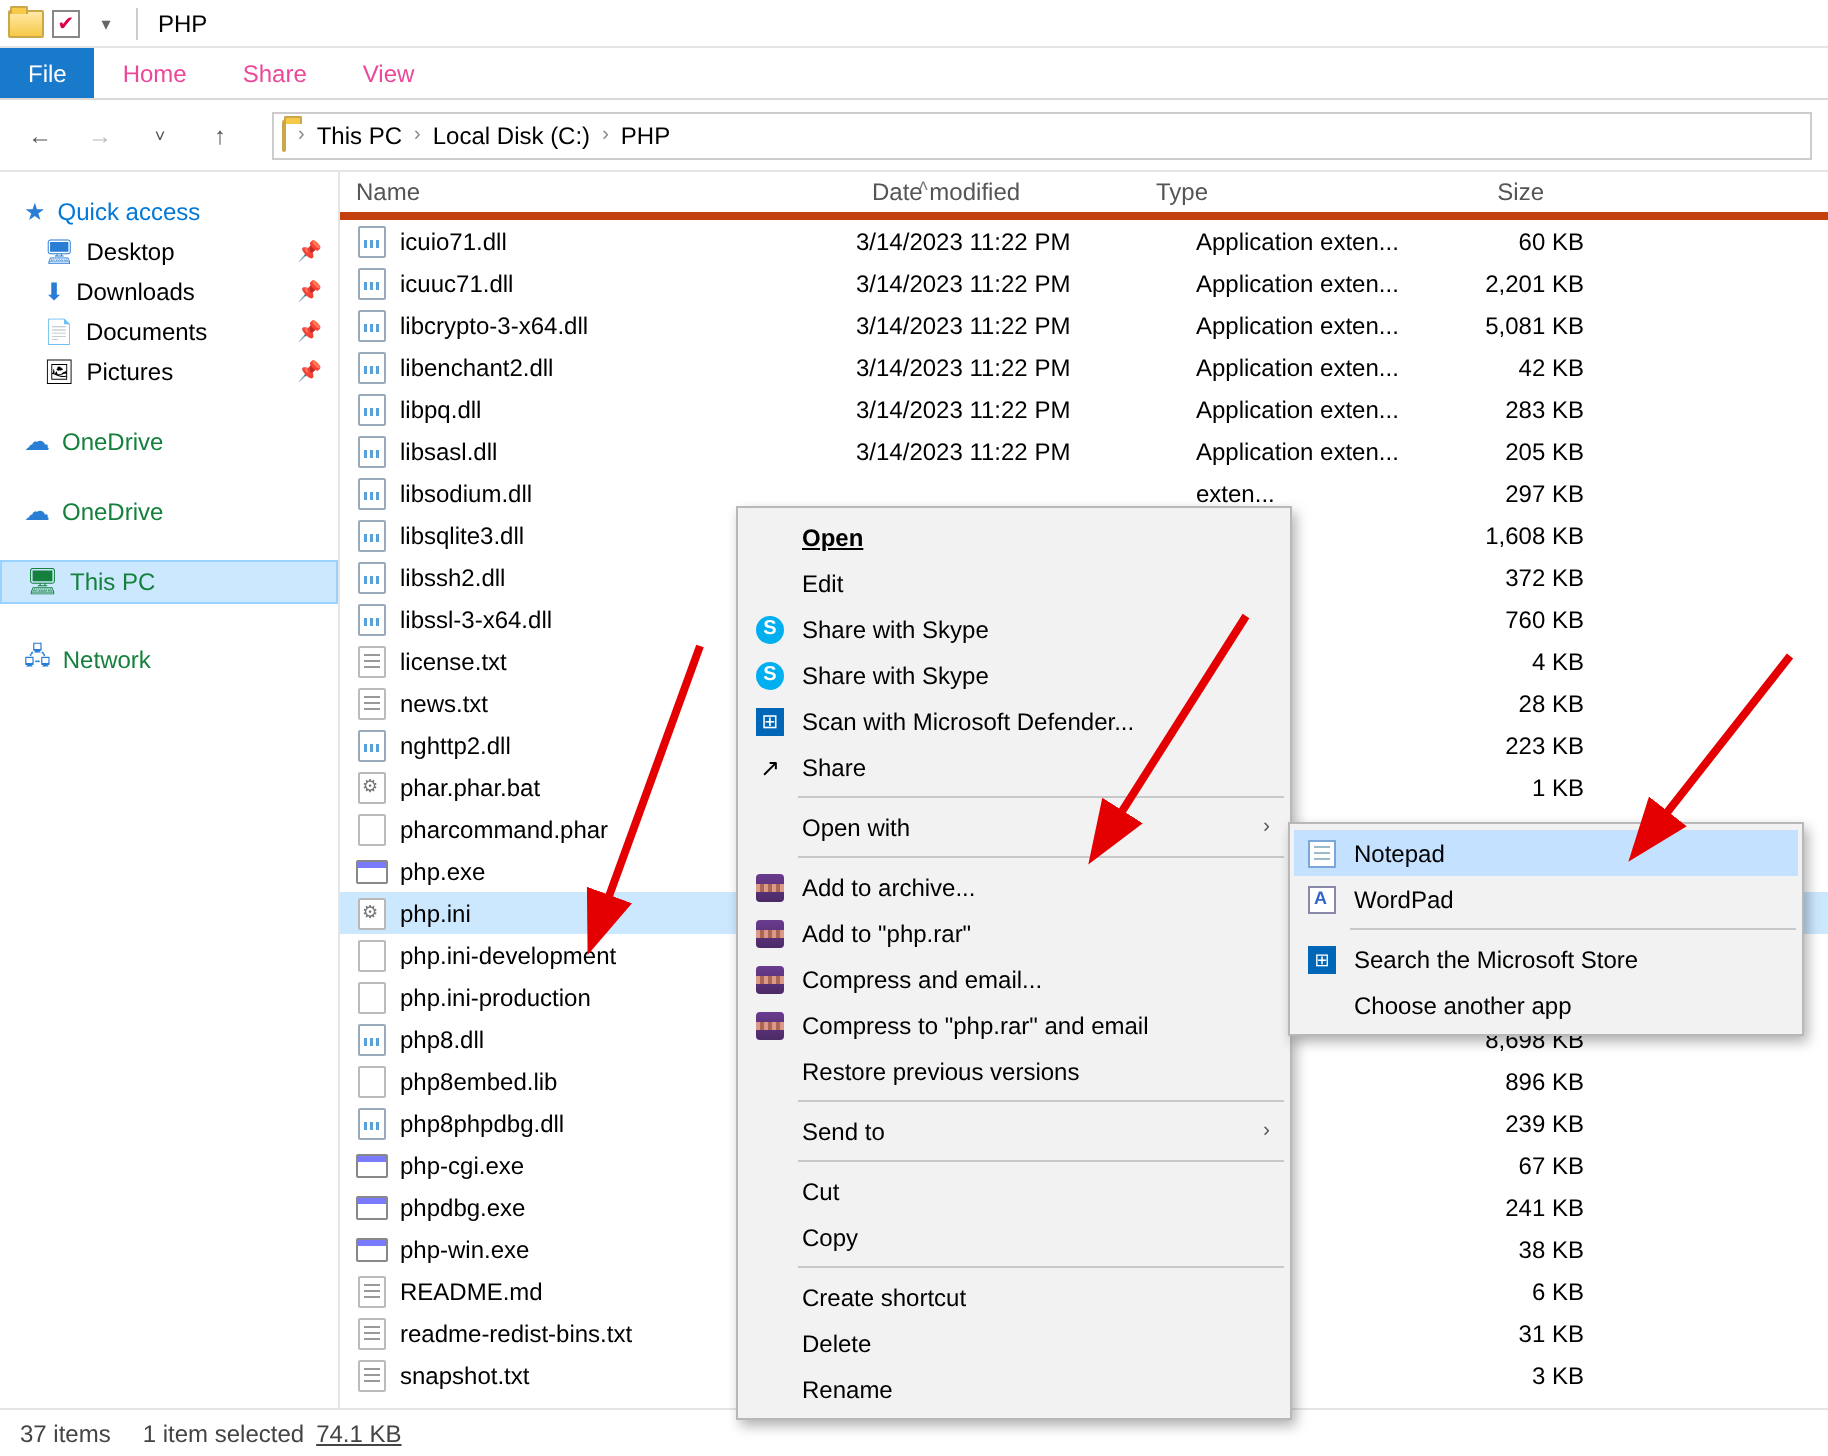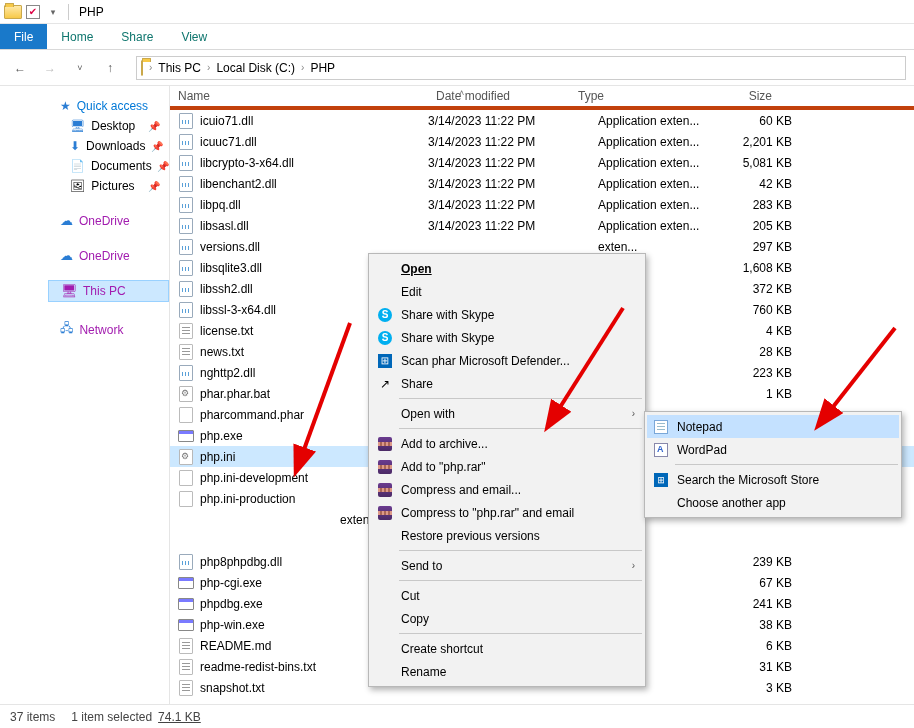--- a/index.html
+++ b/index.html
@@ -6,40 +6,40 @@
   body { background: #fff; width: 914px; height: 728px; overflow: hidden; position: relative; }
 
   
   .titlebar { height: 24px; display: flex; align-items: center; padding: 0 4px; background: #fff; border-bottom: 1px solid #e5e5e5; }
   .titlebar .qat-icon { width: 18px; height: 18px; display:flex; align-items:center; justify-content:center; margin-right: 2px; }
   .titlebar .sep { width:1px; height:16px; background:#ccc; margin:0 4px; }
   .titlebar .title { margin-left: 6px; }
 
   
   .ribbon { height: 26px; display:flex; align-items:stretch; border-bottom:1px solid #d9d9d9; background:#fff; }
-  .ribbon .tab { padding: 0 14px; display:flex; align-items:center; color:#0f766e; }
+  .ribbon .tab { padding: 0 14px; display:flex; align-items:center; color:#ec4899; }
   .ribbon .tab.file { background:#1979ca; color:#fff; }
   
   
   .navbar { height: 36px; display:flex; align-items:center; padding: 0 8px; border-bottom:1px solid #e5e5e5; gap:6px; }
   .nav-btn { width:24px; height:24px; display:flex; align-items:center; justify-content:center; color:#555; }
   .nav-btn.disabled { color:#bbb; }
   .breadcrumb { flex:1; display:flex; align-items:center; height:24px; border:1px solid #ccc; padding: 0 4px; margin-left:8px; }
   .breadcrumb .folder-icon-sm { margin-right:4px; }
   .breadcrumb .crumb { padding: 0 4px; }
   .breadcrumb .chev { color:#888; padding:0 2px; font-size:10px; }
 
   
   .main { display:flex; height: calc(100% - 24px - 26px - 36px - 24px); }
-  .sidebar { width: 170px; border-right:1px solid #e5e5e5; padding-top:10px;padding-left:48px; }
+  .sidebar { width: 170px; border-right:1px solid #e5e5e5; padding-top:10px; }
   .sidebar .section { margin-bottom:14px; }
   .sidebar .item { display:flex; align-items:center; padding: 3px 8px 3px 22px; gap:6px; }
   .sidebar .item .pin { margin-left:auto; color:#888; font-size:10px; }
   .sidebar .item.selected { background:#cce8ff; border:1px solid #99d1ff; padding:2px 7px 2px 21px; }
-  .sidebar .item.header { padding-left:12px; color:#a21caf; }
+  .sidebar .item.header { padding-left:12px; color:#15803d; }
   .sidebar .item.quick { color:#0078d7; }
 
   .content { flex:1; position:relative; }
   .header-row { display:flex; color:#555; border-bottom:4px solid #c2410c; height:24px; align-items:center; }
   .header-row .col { padding:0 8px; }
   .header-row .sort-arrow { font-size:9px; margin-left:4px; color:#777; position:absolute; left:285px; top:2px; }
   .col-name { width:258px; padding-left:8px; }
   .col-date { width:142px; }
   .col-type { width:122px; }
   .col-size { width:88px; text-align:right; }
@@ -270,21 +270,21 @@
           </div>
           <div class="col-date">3/14/2023 11:22 PM</div>
           <div class="col-type">Application exten...</div>
           <div class="col-size">205 KB</div>
         </div>
         <div class="row">
           <div class="col-name">
             <span class="icon">
               <span class="icon-dll"></span>
             </span>
-            <span>versions.dll</span>
+            <span>libsodium.dll</span>
           </div>
           <div class="col-date"></div>
           <div class="col-type">exten...</div>
           <div class="col-size">297 KB</div>
         </div>
         <div class="row">
           <div class="col-name">
             <span class="icon">
               <span class="icon-dll"></span>
             </span>
@@ -409,25 +409,37 @@
             <span class="icon">
               <span class="icon-phar"></span>
             </span>
             <span>php.ini-production</span>
           </div>
           <div class="col-date"></div>
           <div class="col-type"></div>
           <div class="col-size"></div>
         </div>
         <div class="row">
+          <div class="col-name">
+            <span class="icon">
+              <span class="icon-dll"></span>
+            </span>
+            <span>php8.dll</span>
+          </div>
           <div class="col-date"></div>
           <div class="col-type">exten...</div>
           <div class="col-size">8,698 KB</div>
         </div>
         <div class="row">
+          <div class="col-name">
+            <span class="icon">
+              <span class="icon-phar"></span>
+            </span>
+            <span>php8embed.lib</span>
+          </div>
           <div class="col-date"></div>
           <div class="col-type"></div>
           <div class="col-size">896 KB</div>
         </div>
         <div class="row">
           <div class="col-name">
             <span class="icon">
               <span class="icon-dll"></span>
             </span>
             <span>php8phpdbg.dll</span>
@@ -528,21 +540,21 @@
   <div class="menu-item">
       <span class="mi-icon">
         <span class="skype-ico">S</span>
       </span>
       <span>Share with Skype</span>
     </div>
   <div class="menu-item">
       <span class="mi-icon">
         <span class="defender-ico">⊞</span>
       </span>
-      <span>Scan phar Microsoft Defender...</span>
+      <span>Scan with Microsoft Defender...</span>
     </div>
   <div class="menu-item">
       <span class="mi-icon share-ico"></span>
       <span>Share</span>
     </div>
   <div class="sep"></div>
   <div class="menu-item">
       <span>Open with</span>
       <span class="submenu-arrow">›</span>
     </div>
@@ -582,20 +594,23 @@
   <div class="sep"></div>
   <div class="menu-item">
       <span>Cut</span>
     </div>
   <div class="menu-item">
       <span>Copy</span>
     </div>
   <div class="sep"></div>
   <div class="menu-item">
       <span>Create shortcut</span>
+    </div>
+  <div class="menu-item">
+      <span>Delete</span>
     </div>
   <div class="menu-item">
       <span>Rename</span>
     </div>
 
 </div>
 
 <div class="context-menu sub-menu">
   <div class="menu-item hover">
       <span class="mi-icon">

